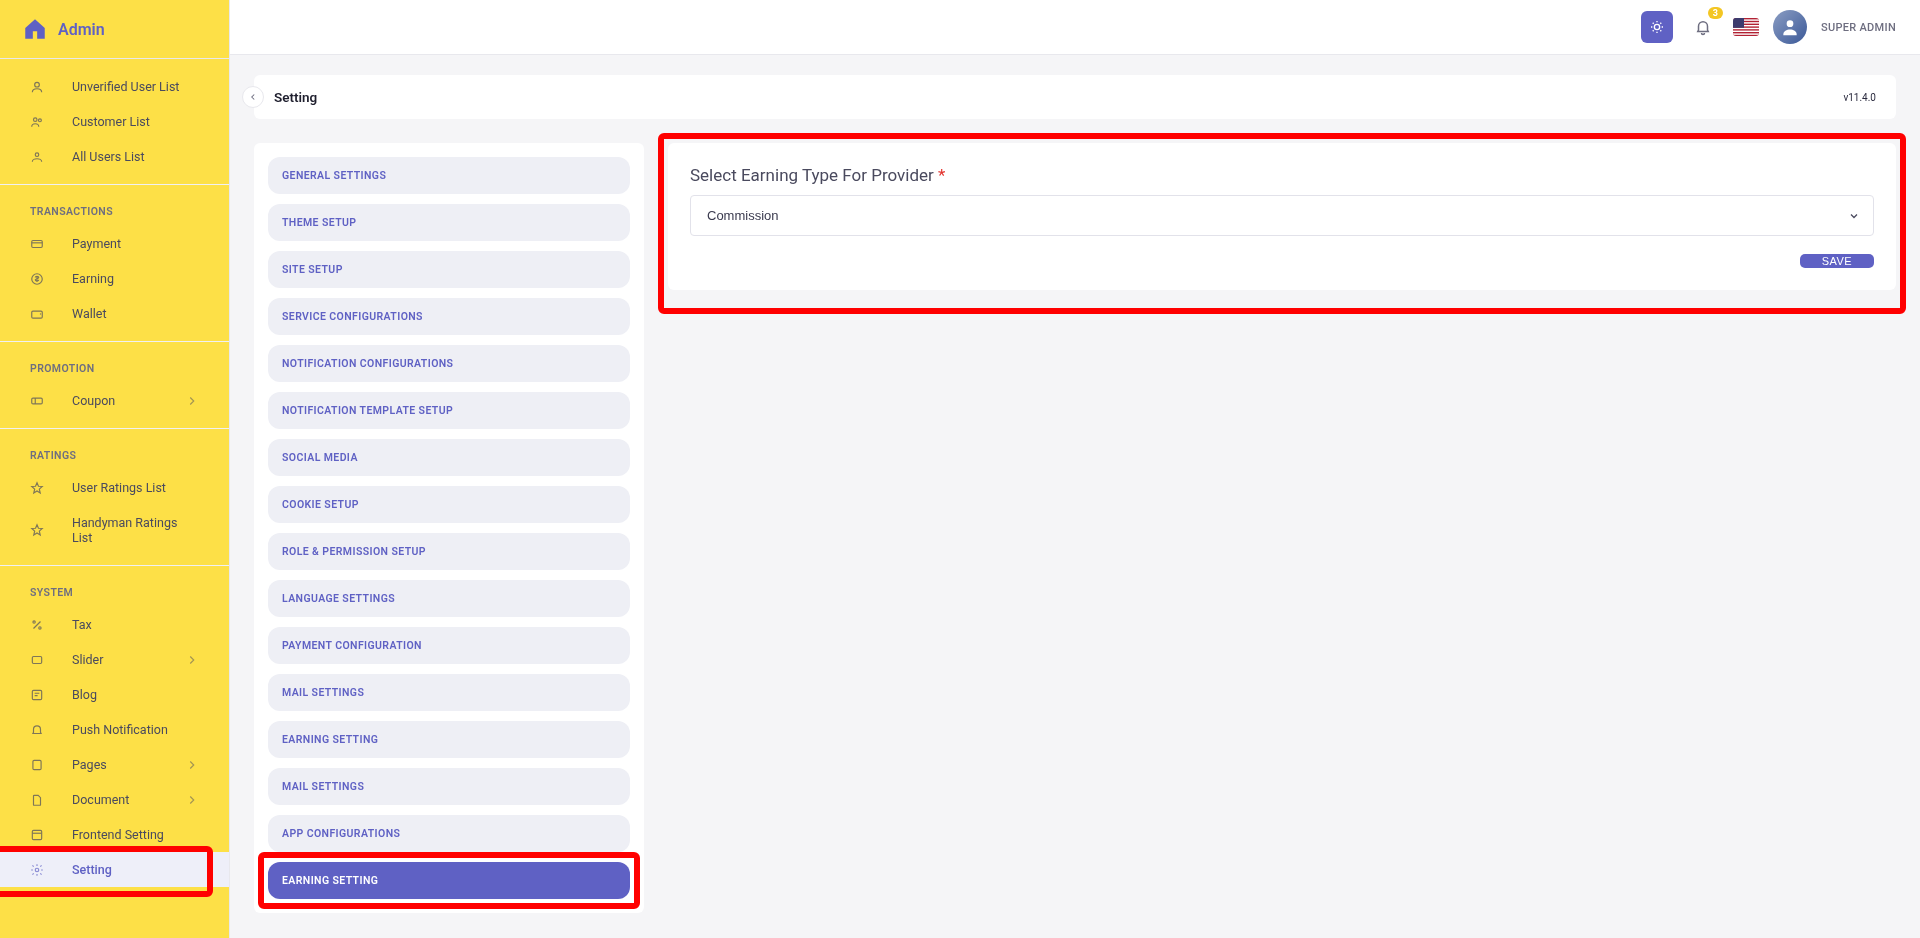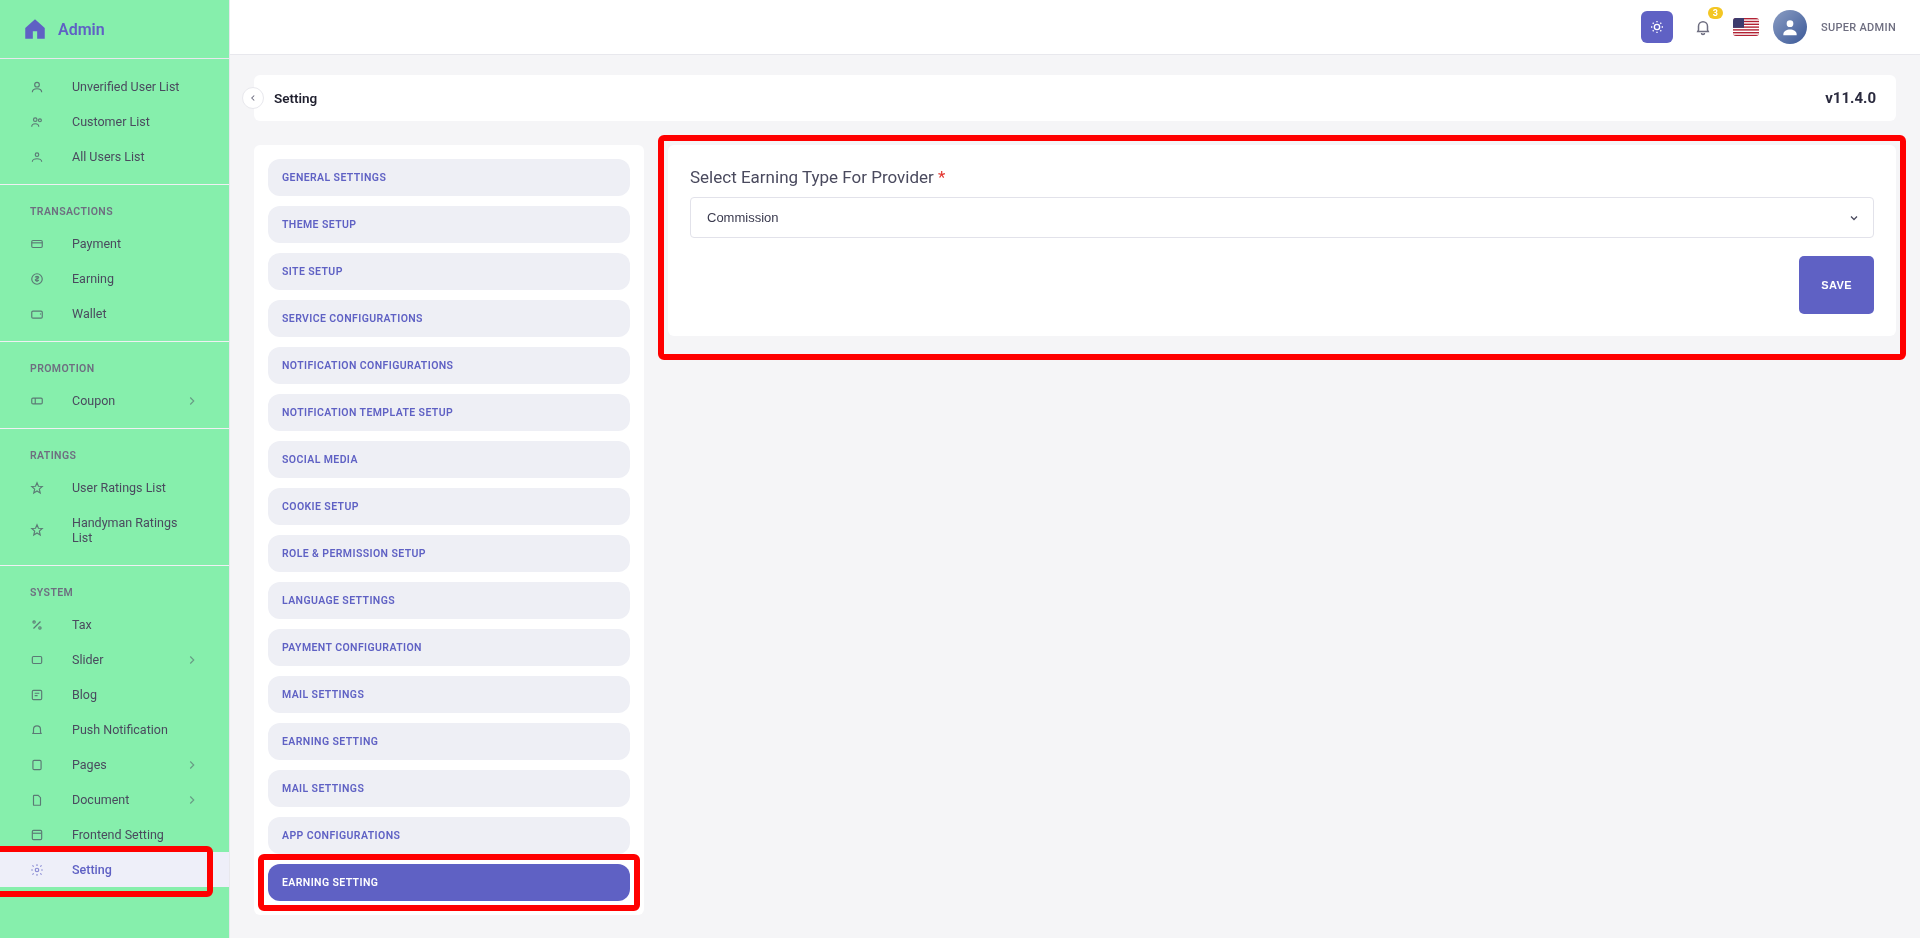--- a/index.html
+++ b/index.html
@@ -1,21 +1,21 @@
 <!DOCTYPE html>
 <html><head>
 <meta charset="utf-8">
 <style>
 * { margin: 0; padding: 0; box-sizing: border-box; }
 body { font-family: -apple-system, BlinkMacSystemFont, "Segoe UI", Roboto, sans-serif; background: #f5f5f7; color: #1f1f2e; font-size: 13px; overflow-x: hidden; }
 
 .layout { display: flex; min-height: 100vh; }
 
 
-.sidebar { width: 230px; background: #86efac; border-right: 1px solid #e8e8ed; }
+.sidebar { width: 230px; background: #fde047; border-right: 1px solid #e8e8ed; }
 .sidebar-brand { display: flex; align-items: center; gap: 10px; padding: 16px 22px; border-bottom: 1px solid #e8e8ed; }
 .brand-logo { width: 26px; height: 26px; }
 .brand-text { font-size: 16px; font-weight: 600; color: #5f61c4; }
 
 .nav-group { padding: 10px 0; border-bottom: 1px solid #f0f0f3; }
 .nav-heading { padding: 10px 30px 8px; font-size: 10.5px; font-weight: 600; color: #6e6e80; letter-spacing: 0.4px; }
 .nav-item { display: flex; align-items: center; gap: 28px; padding: 10px 30px; color: #4a4a5e; cursor: pointer; font-size: 12.5px; }
 .nav-item.active { background: #eeeff9; color: #5f61c4; font-weight: 500; }
 .nav-icon { width: 14px; height: 14px; flex-shrink: 0; opacity: 0.7; }
 .nav-chevron { margin-left: auto; opacity: 0.5; }
@@ -27,37 +27,37 @@
 .topbar-btn { width: 32px; height: 32px; display: flex; align-items: center; justify-content: center; border-radius: 6px; cursor: pointer; position: relative; }
 .topbar-btn.theme { background: #5f61c4; color: #fff; }
 .topbar-btn .badge { position: absolute; top: -4px; right: -4px; background: #f3c623; color: #fff; font-size: 9px; font-weight: 700; border-radius: 10px; padding: 1px 5px; }
 .flag { width: 26px; height: 18px; border-radius: 3px; overflow: hidden; cursor: pointer; }
 .avatar { width: 34px; height: 34px; border-radius: 50%; background: linear-gradient(135deg,#8b9dc3,#3b5998); cursor: pointer; display:flex; align-items:center; justify-content:center; color:#fff; font-weight:600; }
 .user-label { font-size: 11px; color: #6e6e80; font-weight: 500; letter-spacing: 0.3px; }
 
 .page-header { margin: 20px 24px 0; background: #fff; border-radius: 6px; padding: 14px 20px; display: flex; justify-content: space-between; align-items: center; position: relative; }
 .collapse-handle { position: absolute; left: -12px; top: 50%; transform: translateY(-50%); width: 22px; height: 22px; background: #fff; border: 1px solid #e8e8ed; border-radius: 50%; display: flex; align-items: center; justify-content: center; cursor: pointer; }
 .page-title { font-size: 13.5px; font-weight: 600; }
-.version { font-size: 15px; font-weight: 700; color: #2a2a3e; margin-left: 20px; }
+.version { font-size: 10px; font-weight: 400; color: #2a2a3e; margin-left: 20px; }
 
 .content { display: flex; gap: 24px; padding: 24px; align-items: flex-start; }
 
 .settings-nav { width: 390px; background: #fff; border-radius: 6px; padding: 14px; display: flex; flex-direction: column; gap: 10px; }
 .settings-tab { padding: 12px 14px; background: #eeeff5; color: #5f61c4; font-size: 10.5px; font-weight: 600; letter-spacing: 0.4px; border-radius: 12px; cursor: pointer; }
 .settings-tab.active { background: #5f61c4; color: #fff; }
 
 .panel-wrap { flex: 1; }
 .panel { background: #fff; border-radius: 6px; padding: 22px; }
 .form-label { font-size: 17px; color: #4a4a5e; margin-bottom: 10px; display: block; }
 .req { color: #e3342f; }
 .select { width: 100%; padding: 12px 16px; border: 1px solid #e2e2ea; border-radius: 4px; font-size: 13px; color: #3a3a4e; background: #fff; appearance: none; cursor: pointer; }
 .select-wrap { position: relative; }
 .select-caret { position: absolute; right: 14px; top: 50%; transform: translateY(-50%); pointer-events: none; }
 .panel-actions { display: flex; justify-content: flex-end; margin-top: 18px; }
-.btn-primary { background: #5f61c4; color: #fff; border: none; padding: 23px 22px; border-radius: 5px; font-size: 11px; font-weight: 700; letter-spacing: 0.4px; cursor: pointer; }
+.btn-primary { background: #5f61c4; color: #fff; border: none; padding: 1px 22px; border-radius: 5px; font-size: 11px; font-weight: 400; letter-spacing: 0.4px; cursor: pointer; }
 
 
 .hl { position: absolute; border: 6px solid #ff0000; border-radius: 6px; pointer-events: none; z-index: 50; }
 
 .rel { position: relative; }
 </style>
 </head>
 <body>
 
 <div class="layout">

